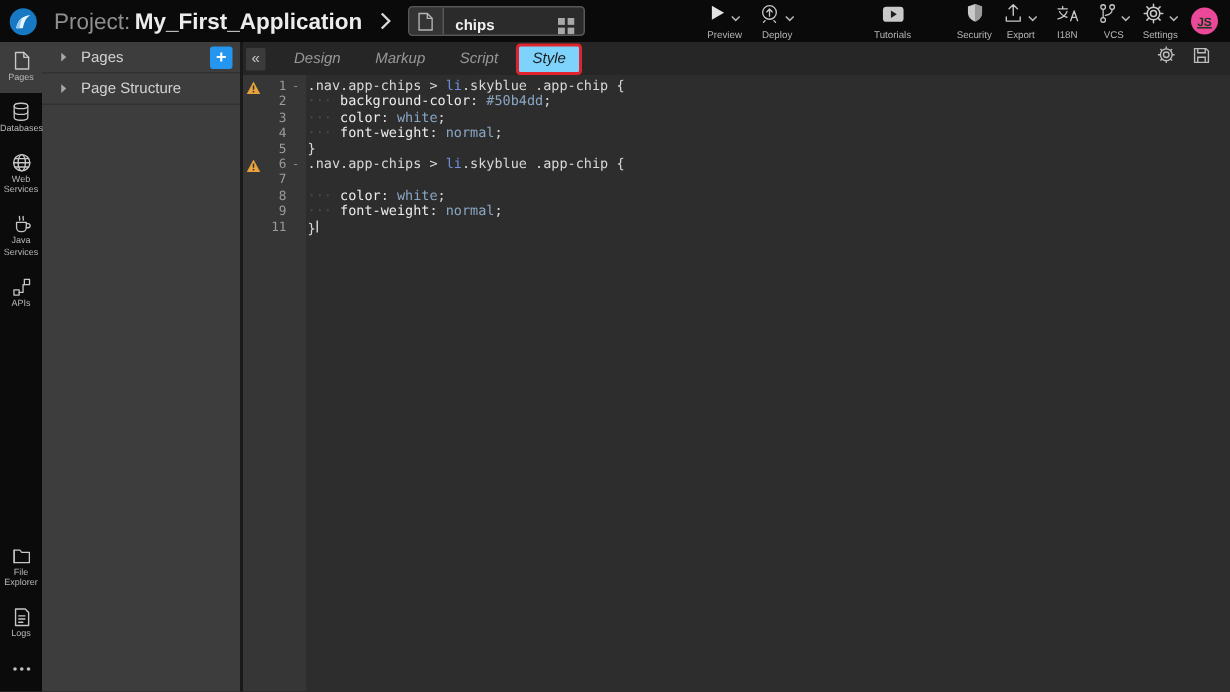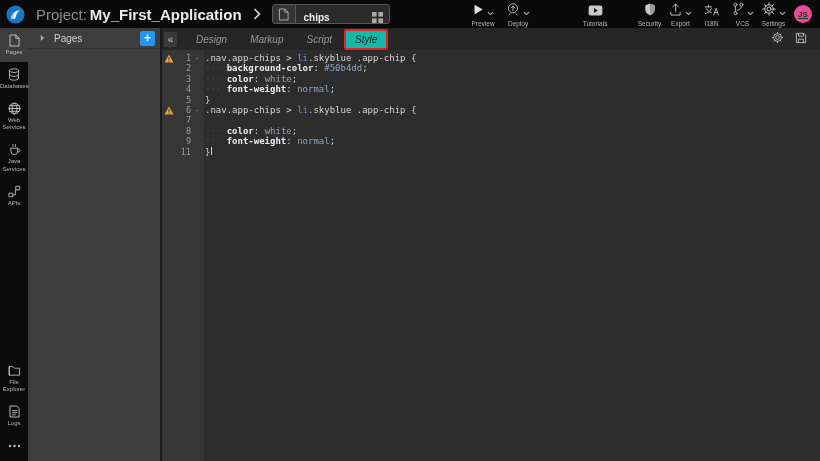--- a/index.html
+++ b/index.html
@@ -43,37 +43,37 @@
   .panel-row{height:21px;display:flex;align-items:center;border-bottom:1px solid #323232;padding:0 5px 0 12px;cursor:pointer;}
   .panel-caret{margin-right:9px;display:flex;align-items:center;}
   .panel-label{font-size:10px;color:#d2d2d2;flex:1;}
   .add-btn{width:15px;height:15px;background:#2496f0;border:none;border-radius:2px;color:#fff;font-size:12px;line-height:12px;font-weight:bold;display:flex;align-items:center;justify-content:center;cursor:pointer;padding:0;}
 
   
   .editor{position:absolute;left:160px;top:28px;right:0;bottom:0;background:#2d2d2d;border-left:2px solid #191919;display:flex;flex-direction:column;}
   .tabbar{height:22px;background:#262626;display:flex;align-items:center;padding-left:2px;flex:0 0 auto;}
   .collapse-btn{width:13px;height:15px;background:#3b3b3b;color:#c5c5c5;font-size:10px;display:flex;align-items:center;justify-content:center;margin-right:10px;cursor:pointer;border-radius:1px;}
   .ed-tab{font-size:10px;color:#989898;padding:3px 9px;margin-right:5px;cursor:pointer;border-radius:1px;}
-  .ed-tab.active{background:#14b8a6;color:#1d1d1d;text-align:right;}
+  .ed-tab.active{background:#7dd3fc;color:#1d1d1d;text-align:right;}
   .ed-tab.highlighted{box-shadow:0 0 0 2px #e0242e;}
   .tab-spacer{flex:1;}
   .tab-tools{display:flex;align-items:center;gap:11px;margin-right:13px;}
   .tool-btn{display:flex;align-items:center;cursor:pointer;}
 
   .code-area{position:relative;flex:1;overflow:hidden;font-family:"DejaVu Sans Mono", monospace;}
   .gutter-bg{position:absolute;left:0;top:0;bottom:0;width:42px;background:#363636;}
   .code-lines{position:relative;padding-top:3px;}
   .code-line{display:flex;height:10.4px;line-height:10.4px;font-size:9px;cursor:text;}
   .g-warn{width:14px;display:flex;align-items:center;justify-content:center;}
   .g-num{width:15px;text-align:right;color:#9c9c9c;font-size:8.5px;}
   .g-fold{width:12px;text-align:center;color:#8a8a8a;font-size:8.5px;cursor:pointer;}
   .code-text{white-space:pre;padding-left:2px;}
   .tk-plain{color:#d8d8d8;}
   .tk-tag{color:#6d8fd8;}
-  .tk-prop{color:#ececec;font-weight:bold;}
+  .tk-prop{color:#ececec;font-weight:normal;}
   .tk-val{color:#8aa6c3;}
   .tk-ws{color:#4c4c4c;}
   .cursor{display:inline-block;width:1px;height:8px;background:#cfcfcf;margin-left:1px;}
 </style>
 </head>
 <body>
 
 <div class="topbar">
   <span class="logo">
     <svg width="19" height="19" viewBox="0 0 20 20">
@@ -291,20 +291,28 @@
 <div class="panel" id="panel-sections">
     <div class="panel-row">
       <span class="panel-caret">
         <svg width="5" height="8" viewBox="0 0 6 8">
           <path d="M1 .5l4 3.5-4 3.5z" fill="#a8a8a8"></path>
         </svg>
       </span>
       <span class="panel-label">Pages</span>
       <button class="add-btn">+</button>
     </div>
+    <div class="panel-row">
+      <span class="panel-caret">
+        <svg width="5" height="8" viewBox="0 0 6 8">
+          <path d="M1 .5l4 3.5-4 3.5z" fill="#a8a8a8"></path>
+        </svg>
+      </span>
+      <span class="panel-label">Page Structure</span>
+    </div>
   </div>
 
 <div class="editor">
   <div class="tabbar">
     <span class="collapse-btn">«</span>
     <span id="editor-tabs" style="display:flex;align-items:center;font-style:italic;">
         <div class="ed-tab">Design</div>
         <div class="ed-tab">Markup</div>
         <div class="ed-tab">Script</div>
         <div class="ed-tab active highlighted">Style</div>

